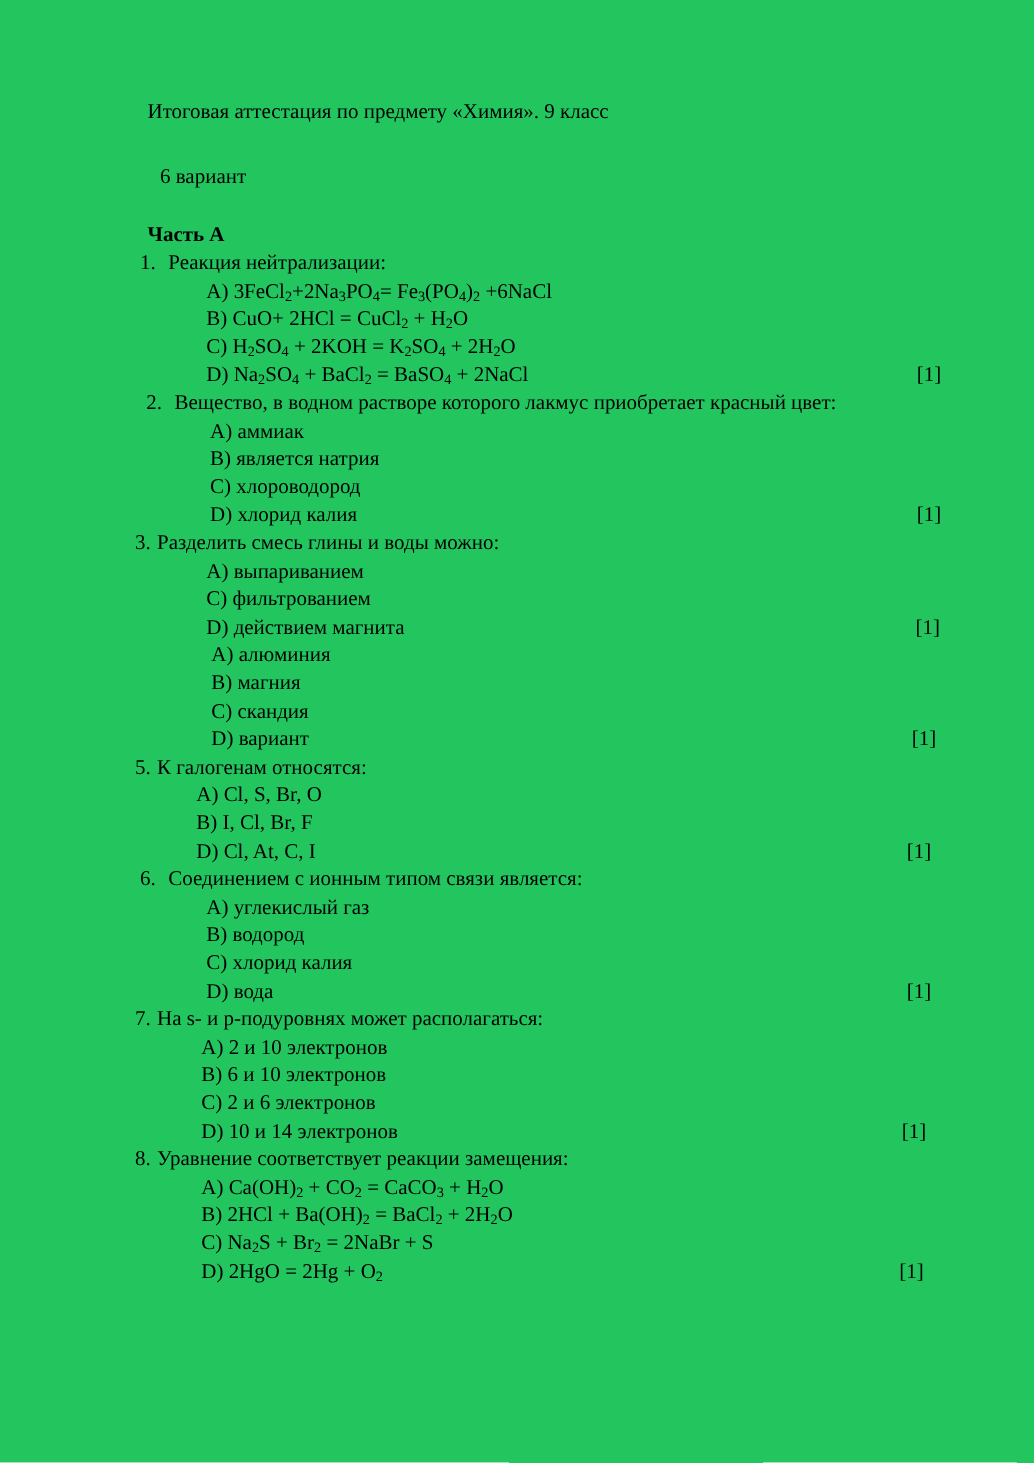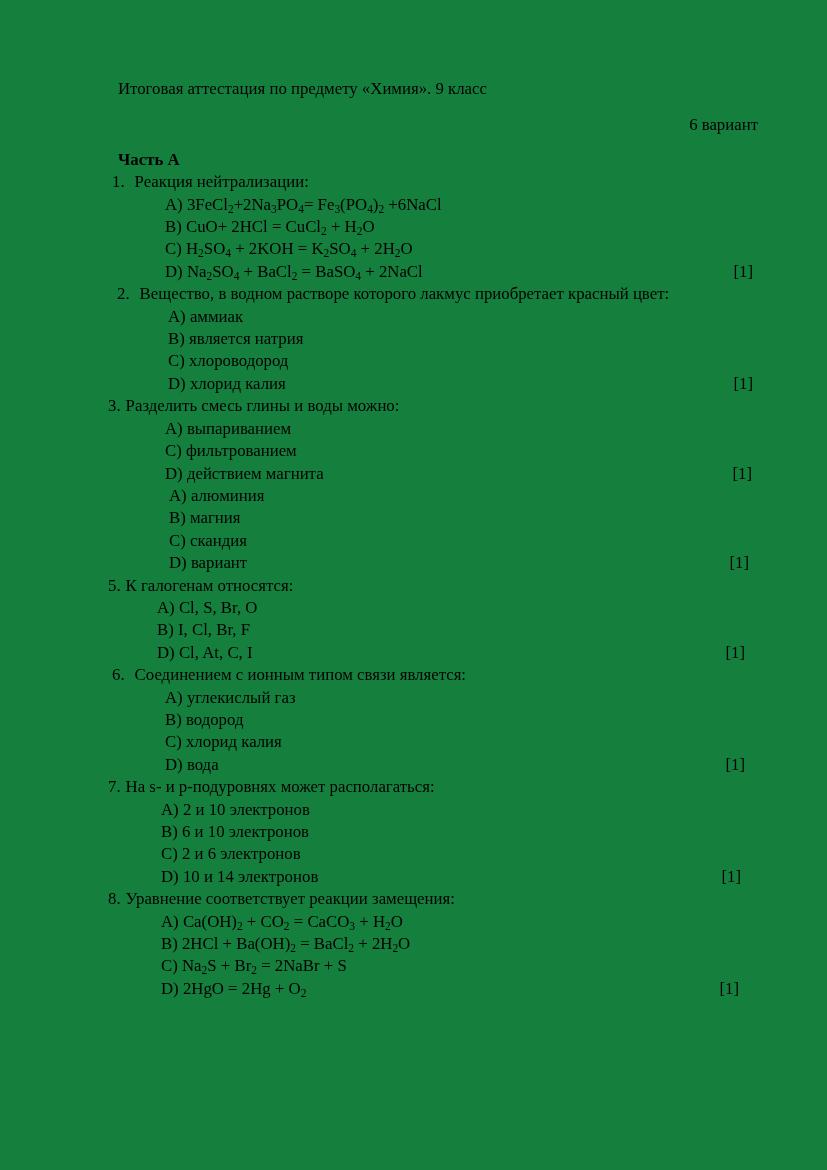--- a/index.html
+++ b/index.html
@@ -4,45 +4,45 @@
 <style>
   html, body {
     margin: 0;
     padding: 0;
     background: #ffffff;
   }
   .page {
     position: relative;
     width: 827px;
     height: 1170px;
-    background: #15803d;
+    background: #22c55e;
     color: #000000;
     font-family: "Liberation Serif", "DejaVu Serif", serif;
     font-size: 16.8px;
     line-height: 22.4px;
     overflow: hidden;
   }
   .content {
     position: absolute;
     left: 96px;
     top: 78px;
     width: 662px;
   }
   .doc-title {
     margin-left: 22px;
     white-space: nowrap;
   }
   .variant {
-    margin-top: 14px;
+    margin-top: 30px;
     margin-left: 32px;
-    text-align: right;
+    text-align: left;
     white-space: nowrap;
   }
   .section-heading {
-    margin-top: 12px;
+    margin-top: 24px;
     margin-left: 22px;
     font-weight: bold;
     white-space: nowrap;
     font-family: Liberation Serif, serif;
   }
   .questions {
   }
   .question { }
   .q-head {
     padding-left: var(--qi, 12px);

